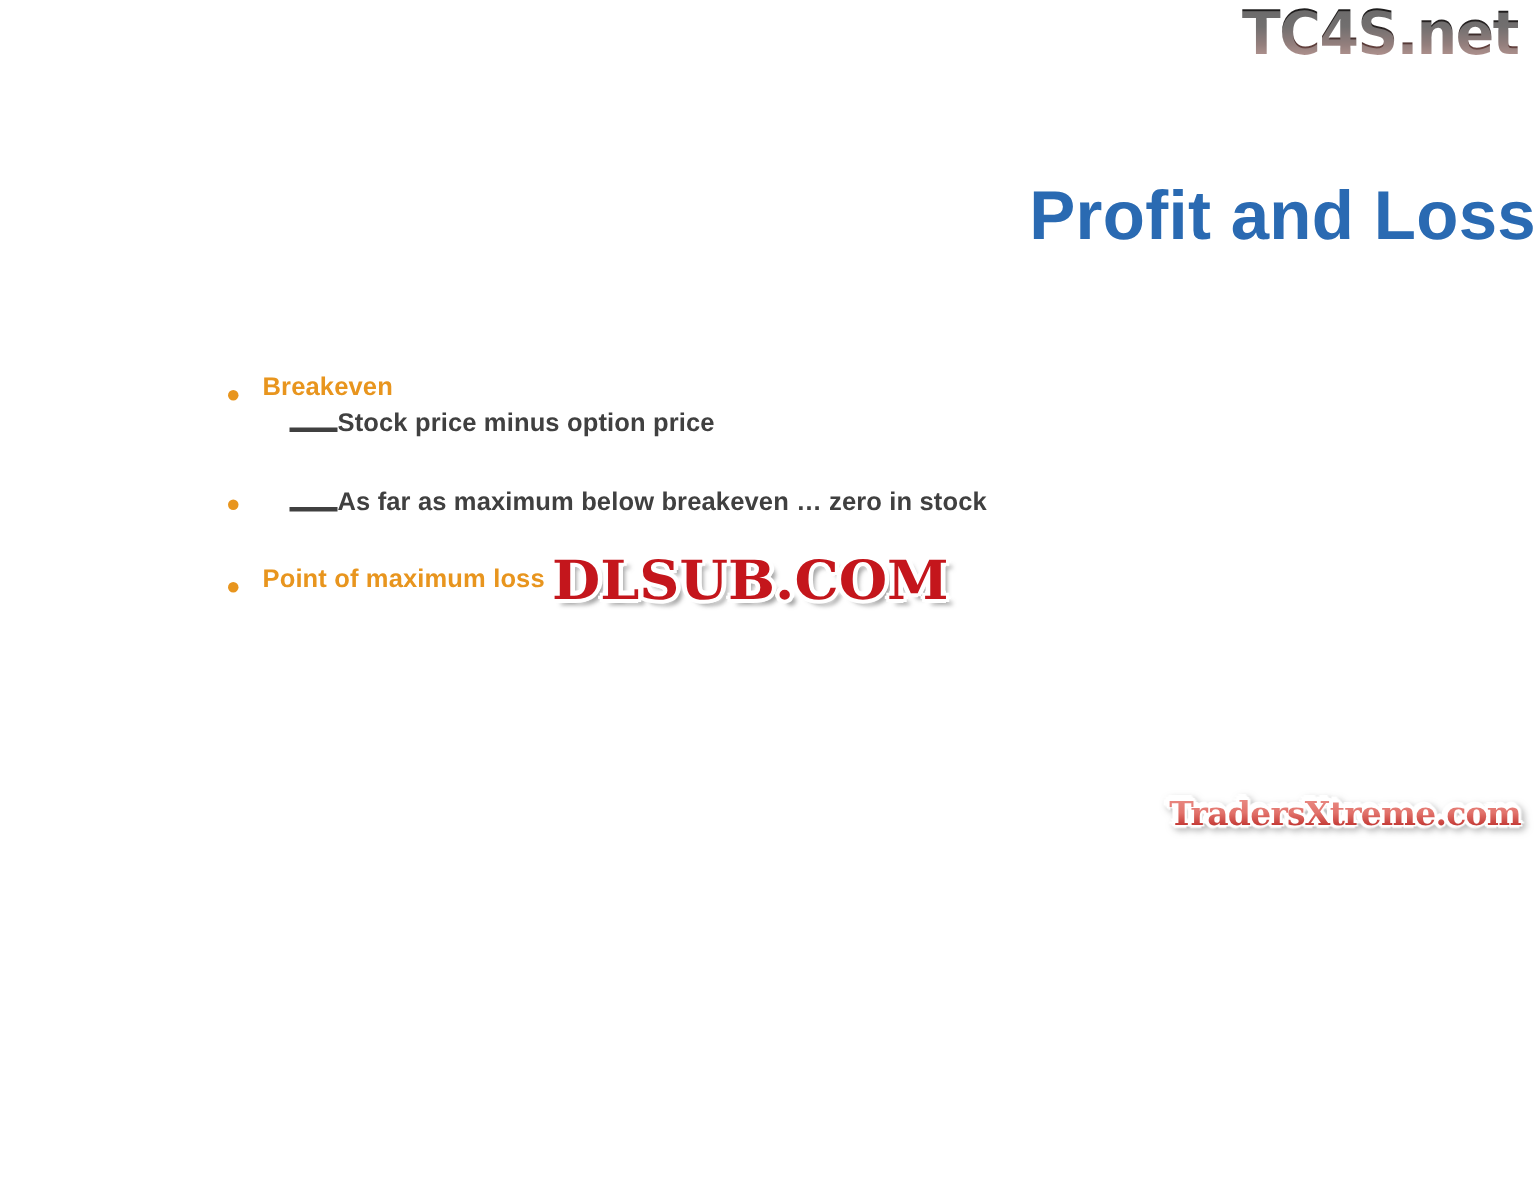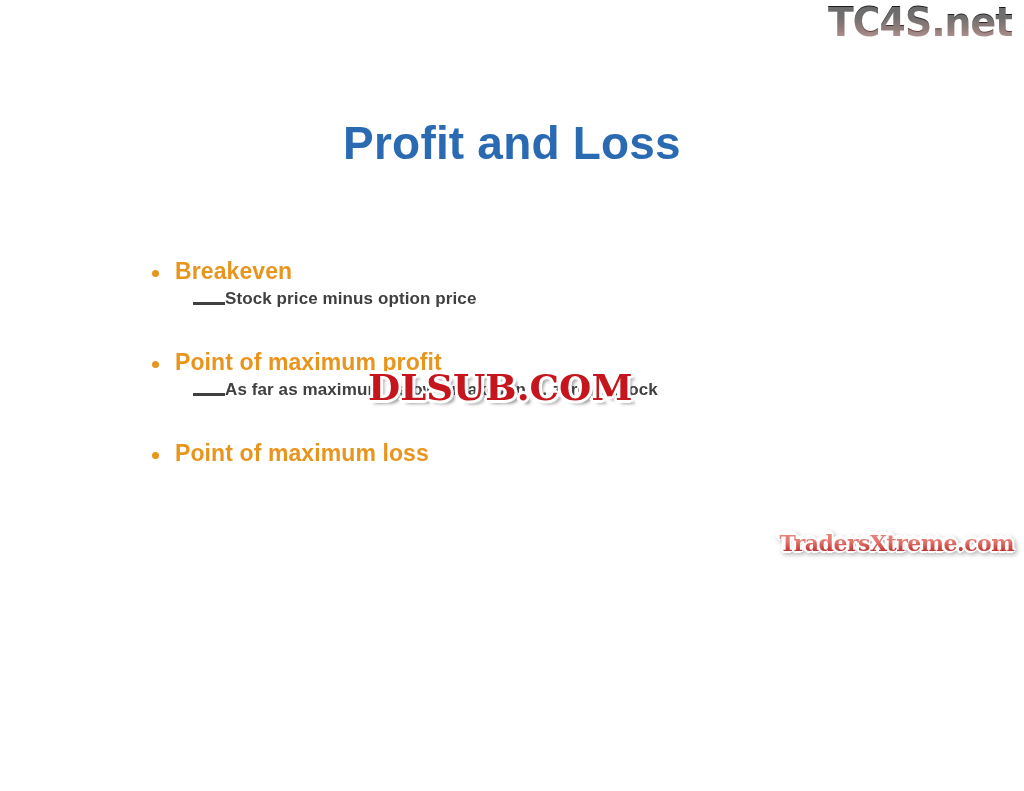--- a/index.html
+++ b/index.html
@@ -43,45 +43,44 @@
     text-shadow: 0 1px 0 rgba(255,255,255,0.35);
     white-space: nowrap;
   }
 
   
   .slide-title {
     position: absolute;
     left: 0;
     right: 0;
     top: 118px;
-    text-align: center;
+    text-align: right;
     color: #2a6ab2;
     font-size: 46px;
     font-weight: bold;
     letter-spacing: 0.2px;
     line-height: 1.12;
   }
 
   
   .body-list {
     position: absolute;
     left: 140px;
     top: 248px;
     width: 790px;
   }
   .lvl1 {
     position: relative;
     padding-left: 35px;
     color: #e8951e;
-    font-size: 23px;
+    font-size: 17px;
     font-weight: bold;
     line-height: 1.18;
     margin-bottom: 4px;
     letter-spacing: 0.1px;
-    margin-top: 10px;
   }
   .lvl1 .dot {
     position: absolute;
     left: 12px;
     top: 12px;
     width: 7px;
     height: 7px;
     border-radius: 50%;
     background: #e8951e;
   }
@@ -181,21 +180,20 @@
     </div>
     <div class="lvl2">
       <span class="emdash"></span>
       <span class="lvl2-text">Stock price minus option price</span>
     </div>
 
     <div class="gap-a"></div>
 
     <div class="lvl1">
       <span class="dot"></span>
-      <span>Point of maximum profit</span>
     </div>
     <div class="lvl2">
       <span class="emdash"></span>
       <span class="lvl2-text">As far as maximum below breakeven … zero in stock</span>
     </div>
 
     <div class="gap-b"></div>
 
     <div class="lvl1">
       <span class="dot"></span>

